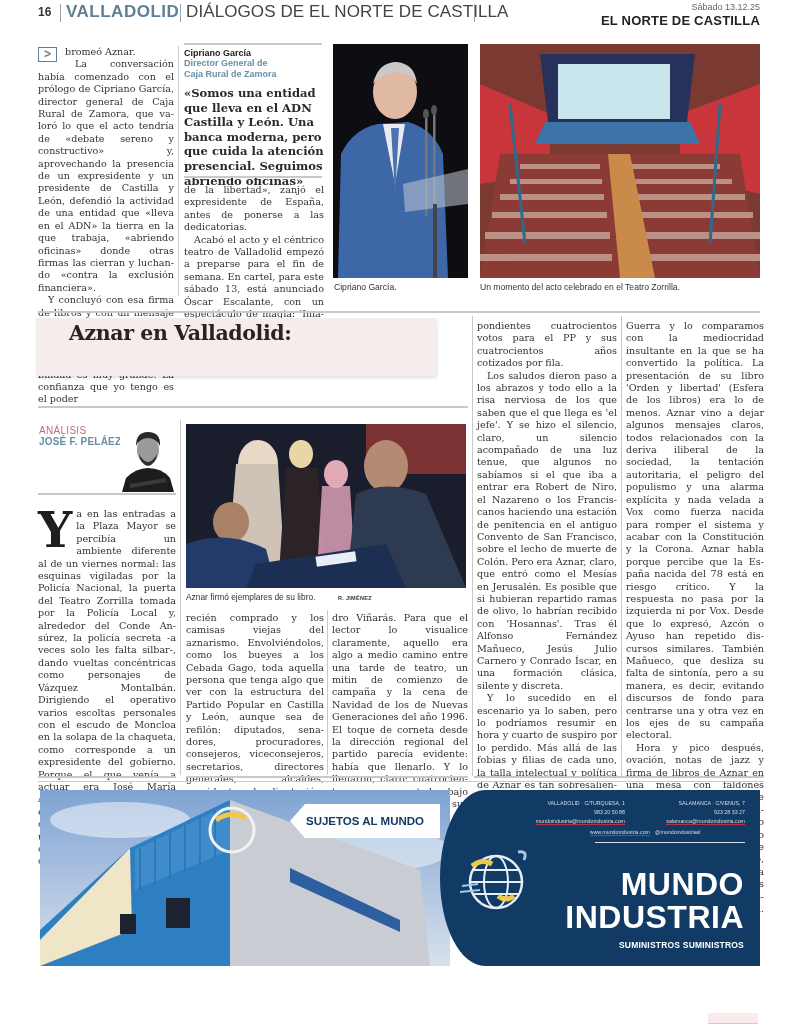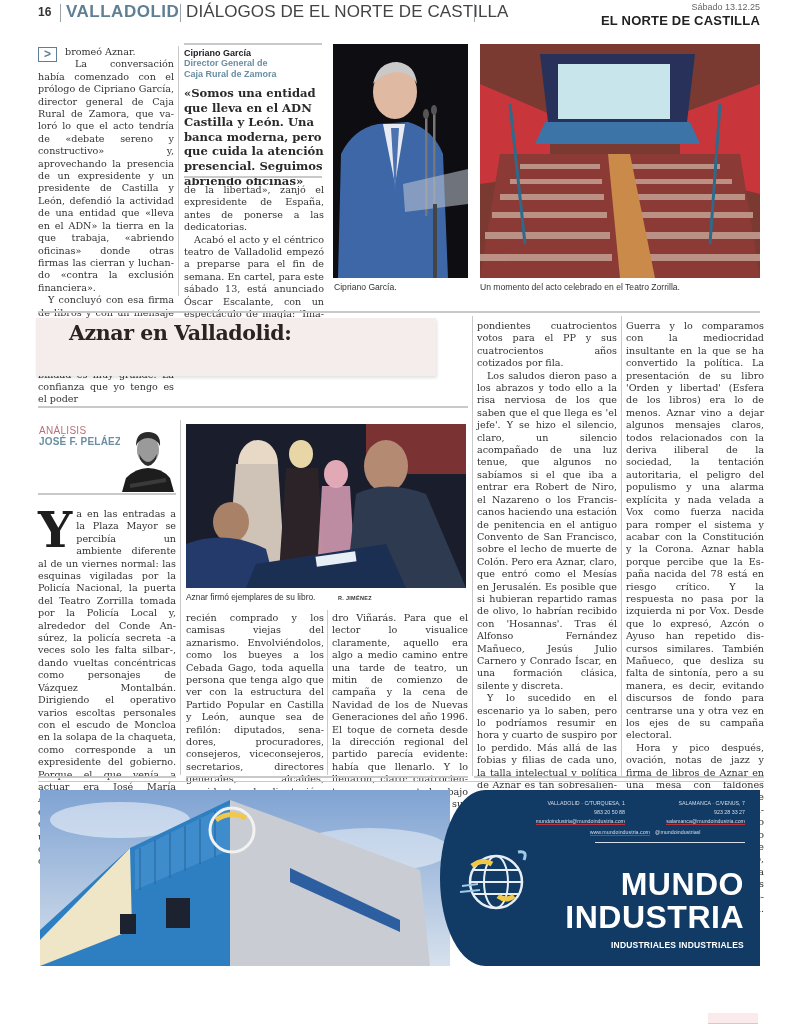--- a/index.html
+++ b/index.html
@@ -251,20 +251,21 @@
       </g>
       <path d="M190 10 L380 80 L390 176 L190 176 Z" fill="#c9cdd3"></path>
       <path d="M0 150 L90 58 L92 140 L0 176 Z" fill="#efe6c8"></path>
       <rect x="126" y="108" width="24" height="30" fill="#1c2230"></rect>
       <rect x="80" y="124" width="16" height="20" fill="#1c2230"></rect>
       <path d="M250 78 L360 130 L360 142 L250 92 Z" fill="#2d5ea0"></path>
       <circle cx="192" cy="40" r="22" fill="none" stroke="#f2f2f2" stroke-width="3"></circle>
       <path d="M176 30 Q190 20 206 28" stroke="#f0c84a" stroke-width="5" fill="none"></path>
     </svg>
   </div>
+  <div class="abs ad-slogan">SUJETOS AL MUNDO</div>
 
   <div class="abs ad-right"></div>
 
   <div class="abs ad-contact" style="left:450px; top:9px; width:135px;">
     <div>VALLADOLID · C/TURQUESA, 1</div>
     <div>983 20 50 88</div>
     <div><span class="email">mundoindustria@mundoindustria.com</span></div>
   </div>
   <div class="abs ad-contact" style="left:595px; top:9px; width:110px;">
     <div>SALAMANCA · C/VENUS, 7</div>
@@ -288,16 +289,16 @@
       <path d="M40 50 Q48 56 56 50" stroke="#f0c84a" stroke-width="5" fill="none"></path>
       <path d="M4 40 L20 38 M2 46 L22 44" stroke="#9ecbea" stroke-width="2"></path>
       <path d="M60 6 Q70 4 66 14" stroke="#9ecbea" stroke-width="3" fill="none"></path>
     </svg>
   </div>
 
   <div class="abs ad-brand" style="left:500px; top:78px; width:204px;">
     <div>MUNDO</div>
     <div>INDUSTRIA</div>
   </div>
-  <div class="abs ad-tag" style="left:500px; top:150px; width:204px;">INDUSTRIALES INDUSTRIALES</div>
+  <div class="abs ad-tag" style="left:500px; top:150px; width:204px;">SUMINISTROS SUMINISTROS</div>
 </div>
 
 <div class="abs page-tab"></div>
 
 </body></html>

